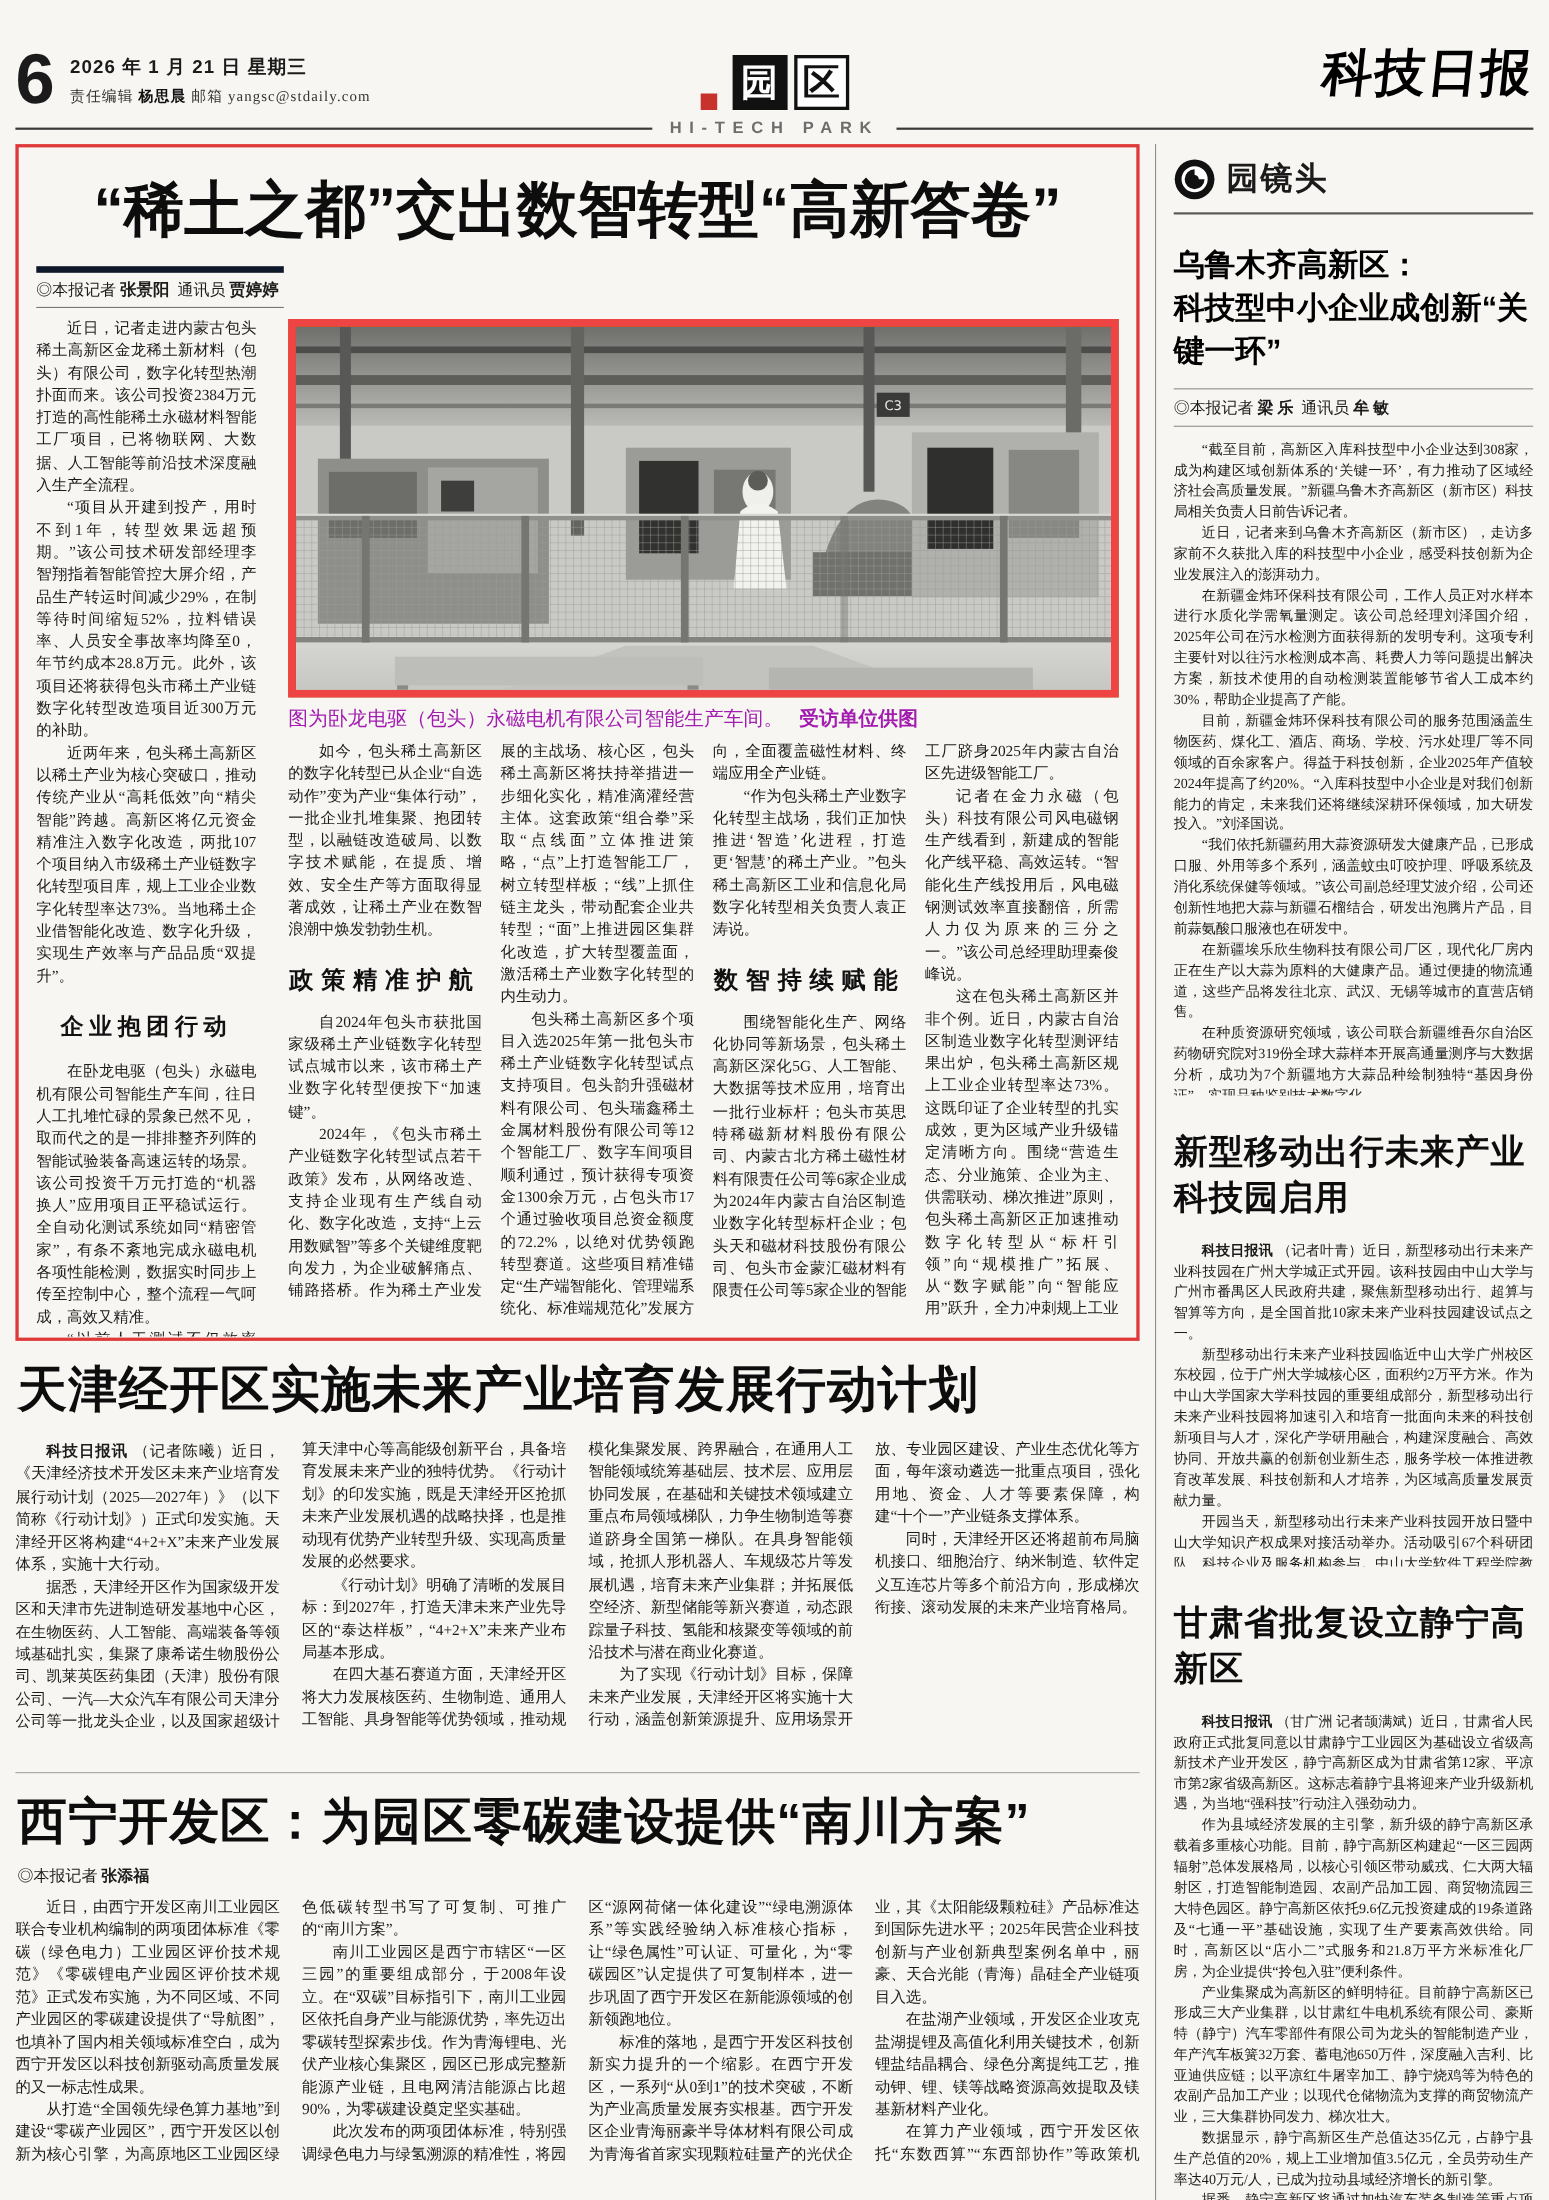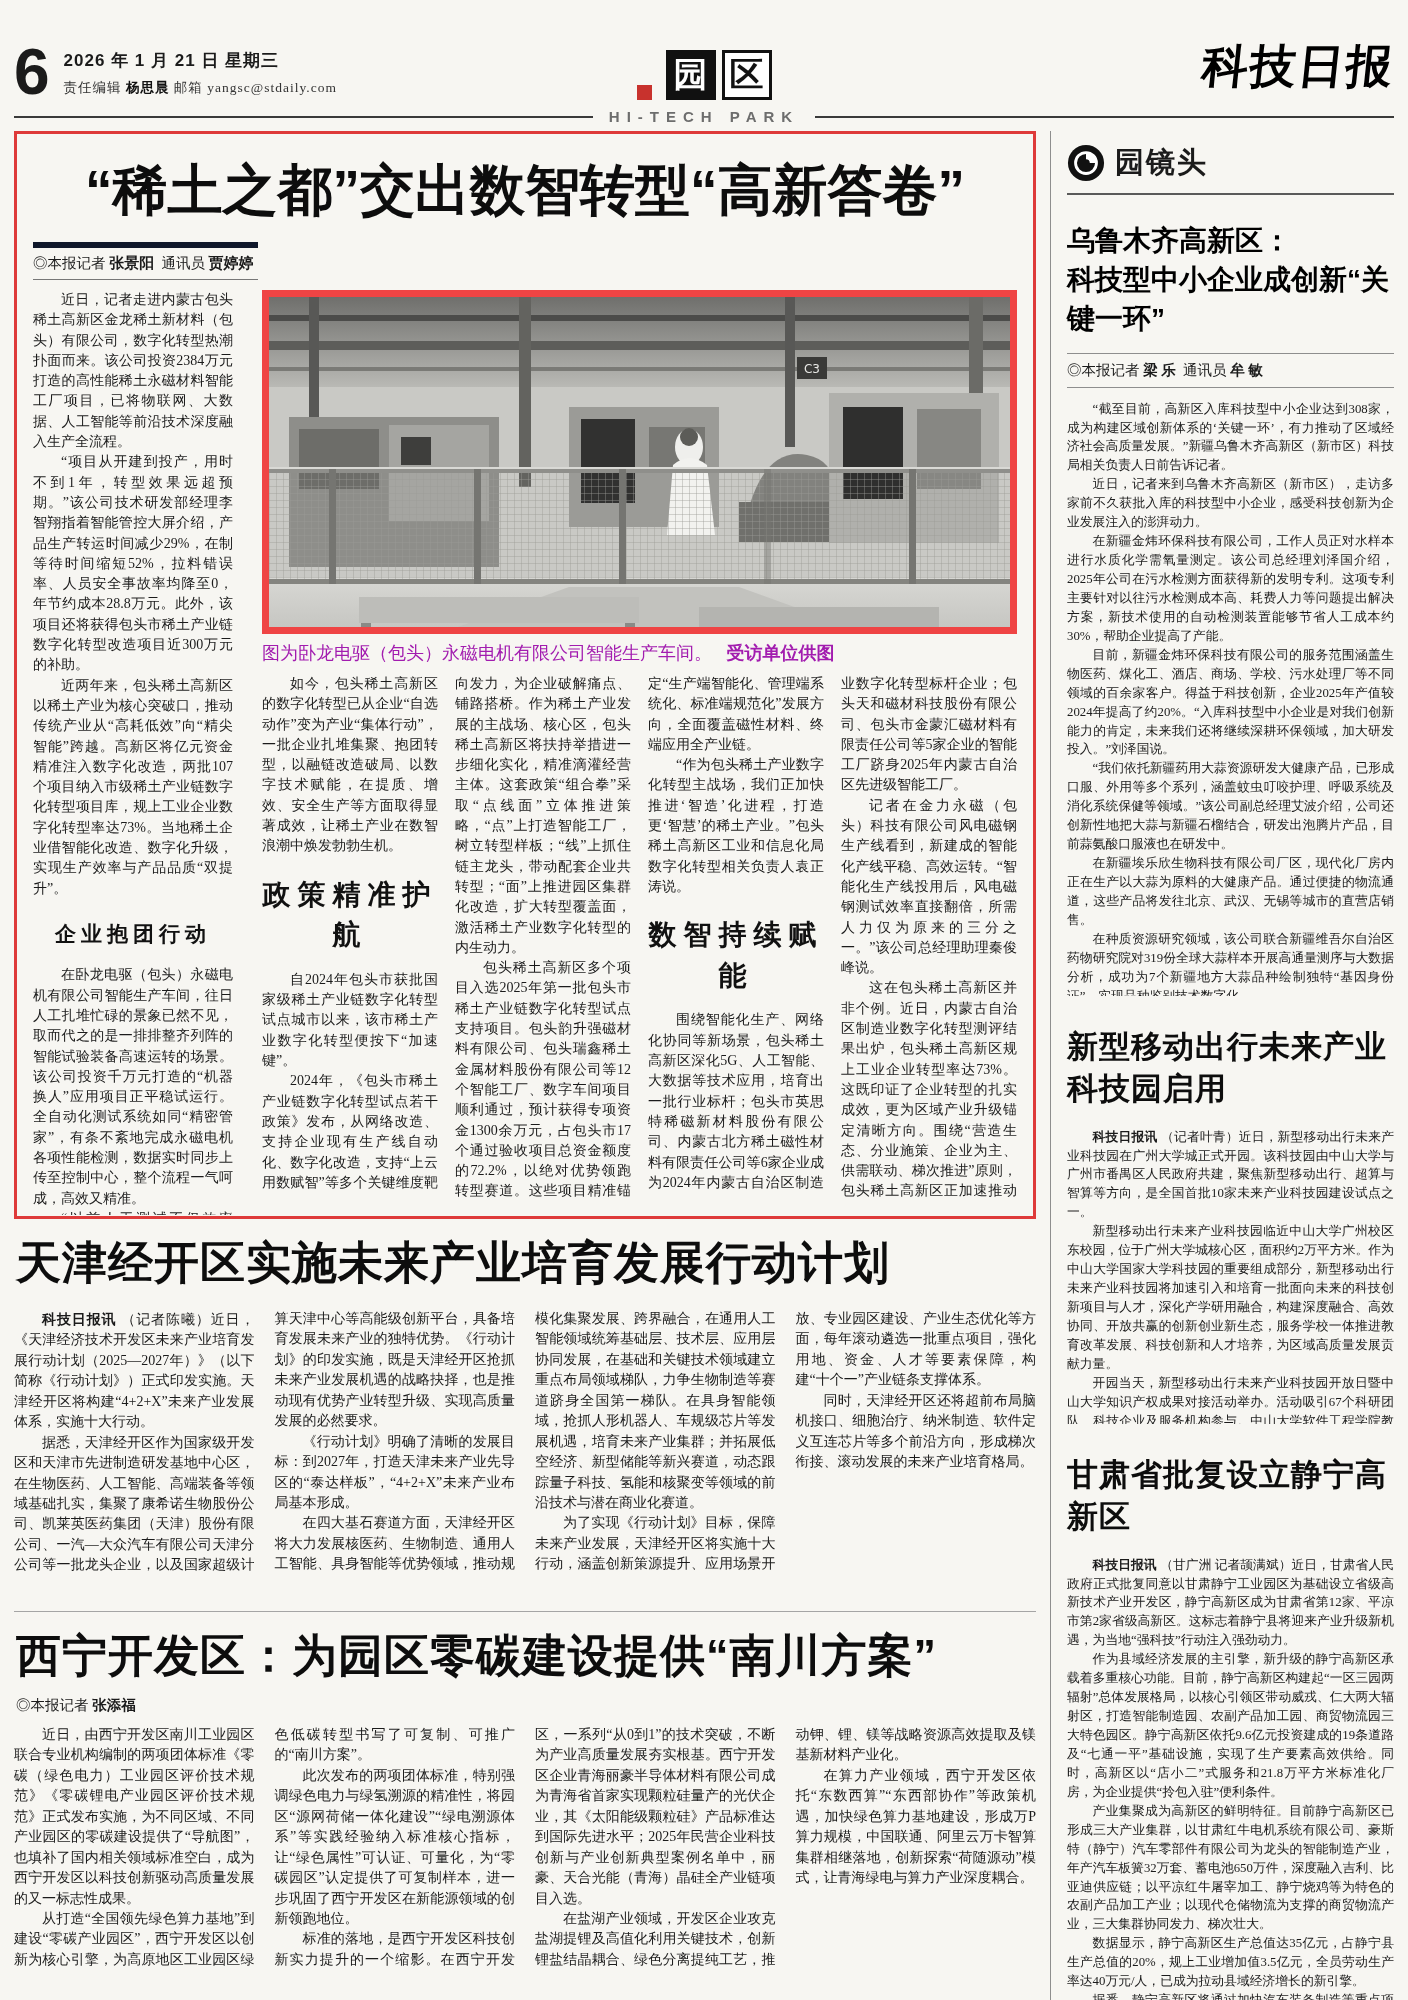--- a/index.html
+++ b/index.html
@@ -46,21 +46,21 @@
   .main-flex{display:flex;gap:29px;}
   .mcol1{width:200px;flex:none;font-size:14px;line-height:1.45;text-align:justify;height:925px;overflow:hidden;}
   .main-right{flex:1;min-width:0;}
   .photo{height:344px;border:7px solid #ef4444;box-sizing:border-box;overflow:hidden;background:#a16207;}
   .photo svg{display:block;}
   .caption{font-size:18px;text-align:left;margin:7px 2px 9px 0;color:#a21caf;}
   .caption b{margin-left:10px;}
   .flow4{column-count:4;column-gap:17px;column-fill:auto;height:528px;overflow:hidden;
          font-size:14px;line-height:1.45;text-align:justify;}
   .para{margin:0;text-indent:2em;}
-  .sec-head{font-family:"Liberation Sans",sans-serif;font-weight:bold;font-size:28px;
+  .sec-head{font-family:"Liberation Sans",sans-serif;font-weight:bold;font-size:22px;
             text-align:center;letter-spacing:7px;margin:18px 0 14px 0;text-indent:0;color:#111;}
   .mcol1 .sec-head{font-size:21px;letter-spacing:5px;margin:20px 0 16px 0;}
 
   
   .bart{margin-top:14px;}
   .bart-hl{font-family:"Liberation Sans",sans-serif;font-weight:bold;font-size:45px;
            margin:4px 0 16px 2px;letter-spacing:1px;color:#0d0d0d;}
   .bflow{column-count:4;column-gap:20px;column-fill:auto;height:286px;overflow:hidden;
          font-size:14px;line-height:1.46;text-align:justify;}
   .bflow2{height:252px;}
@@ -237,20 +237,21 @@
 
       <div class="bart">
         <h2 class="bart-hl">西宁开发区：为园区零碳建设提供“南川方案”</h2>
         <div class="x-byline">
           <span>◎本报记者</span>
           <b>张添福</b>
         </div>
         <div class="bflow bflow2">
             <p class="para">近日，由西宁开发区南川工业园区联合专业机构编制的两项团体标准《零碳（绿色电力）工业园区评价技术规范》《零碳锂电产业园区评价技术规范》正式发布实施，为不同区域、不同产业园区的零碳建设提供了“导航图”，也填补了国内相关领域标准空白，成为西宁开发区以科技创新驱动高质量发展的又一标志性成果。</p>
             <p class="para">从打造“全国领先绿色算力基地”到建设“零碳产业园区”，西宁开发区以创新为核心引擎，为高原地区工业园区绿色低碳转型书写了可复制、可推广的“南川方案”。</p>
+            <p class="para">南川工业园区是西宁市辖区“一区三园”的重要组成部分，于2008年设立。在“双碳”目标指引下，南川工业园区依托自身产业与能源优势，率先迈出零碳转型探索步伐。作为青海锂电、光伏产业核心集聚区，园区已形成完整新能源产业链，且电网清洁能源占比超90%，为零碳建设奠定坚实基础。</p>
             <p class="para">此次发布的两项团体标准，特别强调绿色电力与绿氢溯源的精准性，将园区“源网荷储一体化建设”“绿电溯源体系”等实践经验纳入标准核心指标，让“绿色属性”可认证、可量化，为“零碳园区”认定提供了可复制样本，进一步巩固了西宁开发区在新能源领域的创新领跑地位。</p>
             <p class="para">标准的落地，是西宁开发区科技创新实力提升的一个缩影。在西宁开发区，一系列“从0到1”的技术突破，不断为产业高质量发展夯实根基。西宁开发区企业青海丽豪半导体材料有限公司成为青海省首家实现颗粒硅量产的光伏企业，其《太阳能级颗粒硅》产品标准达到国际先进水平；2025年民营企业科技创新与产业创新典型案例名单中，丽豪、天合光能（青海）晶硅全产业链项目入选。</p>
             <p class="para">在盐湖产业领域，开发区企业攻克盐湖提锂及高值化利用关键技术，创新锂盐结晶耦合、绿色分离提纯工艺，推动钾、锂、镁等战略资源高效提取及镁基新材料产业化。</p>
             <p class="para">在算力产业领域，西宁开发区依托“东数西算”“东西部协作”等政策机遇，加快绿色算力基地建设，形成万P算力规模，中国联通、阿里云万卡智算集群相继落地，创新探索“荷随源动”模式，让青海绿电与算力产业深度耦合。</p>
           </div>
       </div>
     </div>
 
     <div class="sidebar">
       <div class="sb-head">

